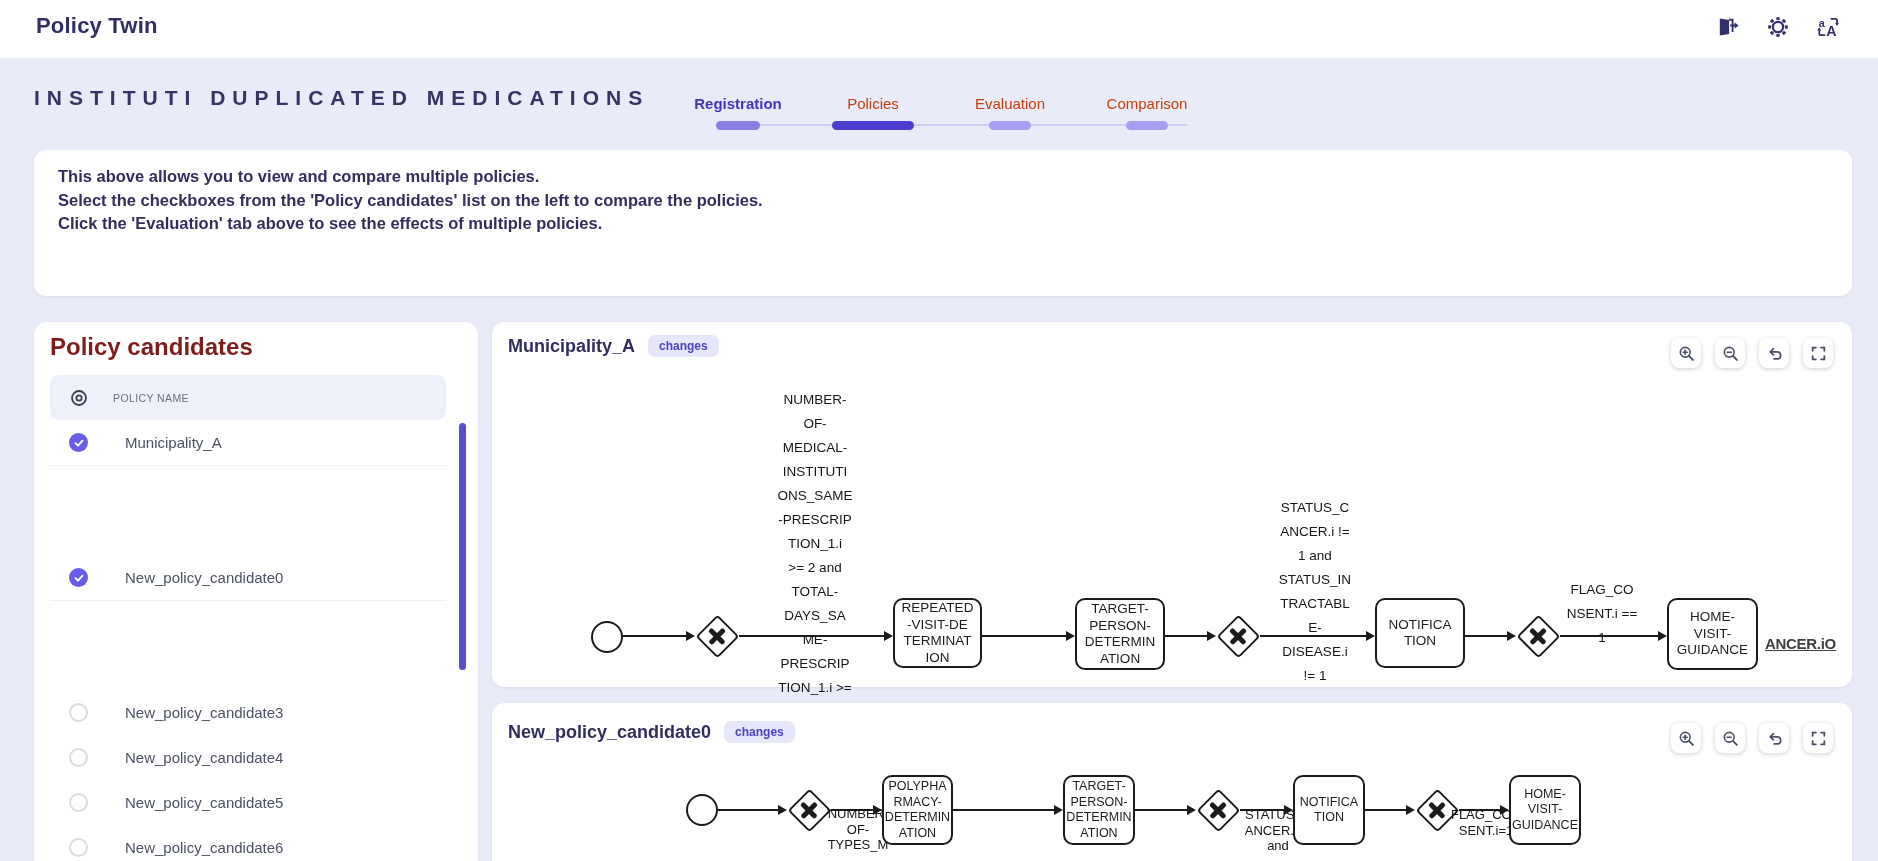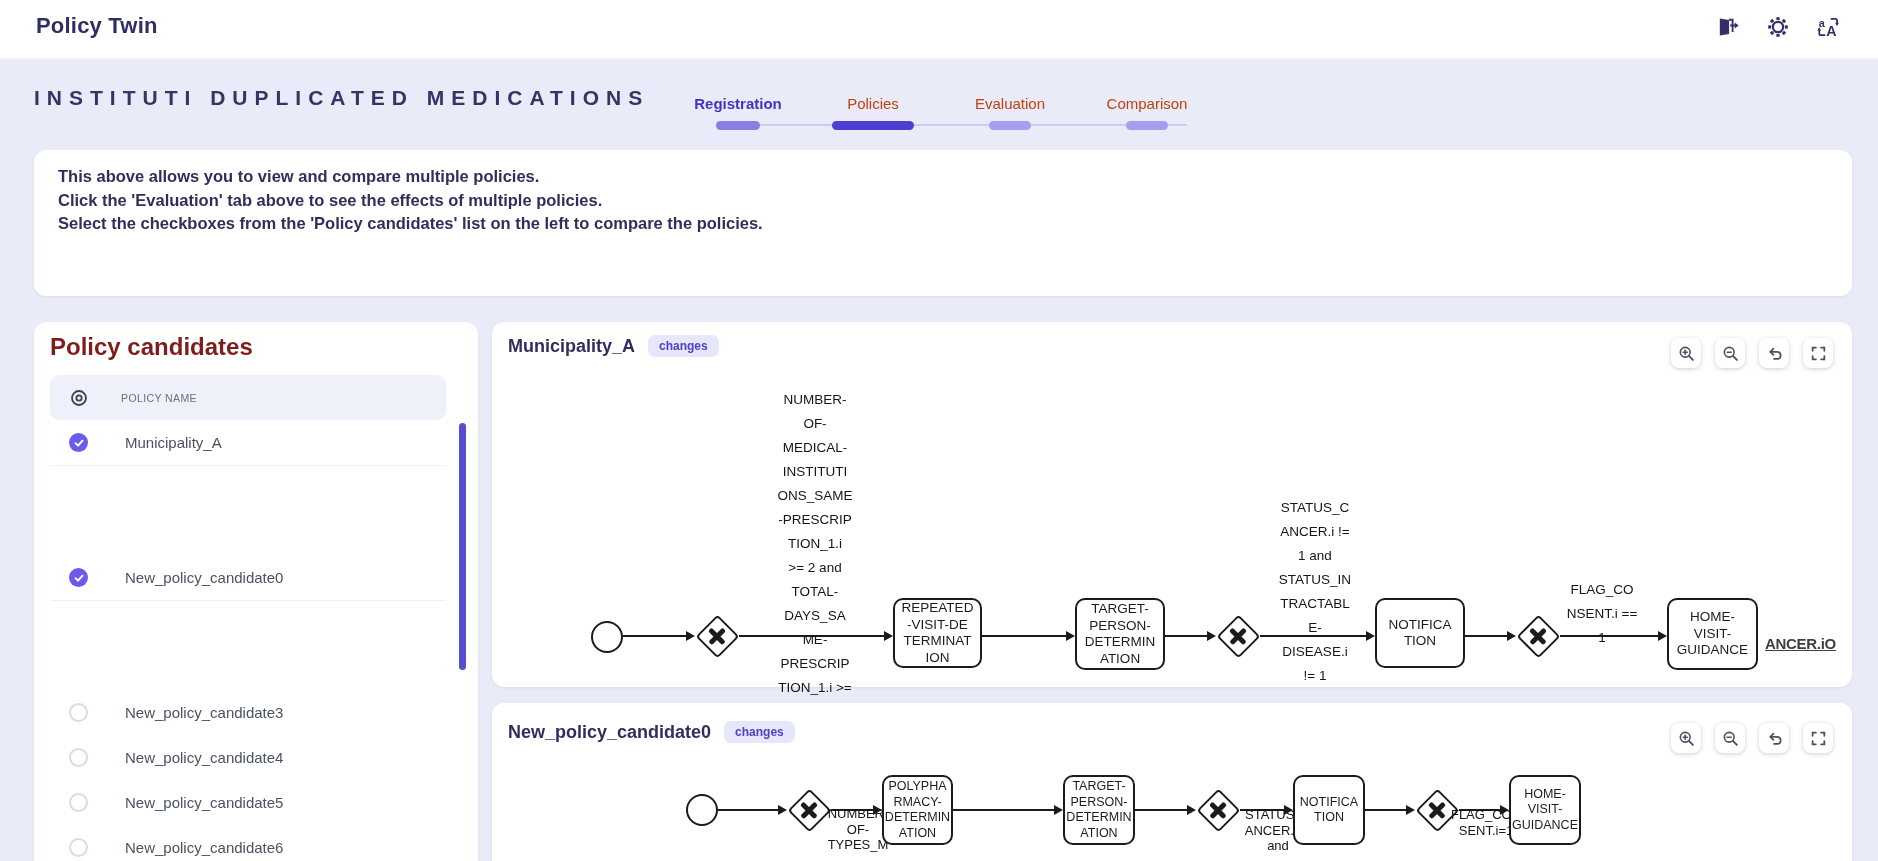--- a/index.html
+++ b/index.html
@@ -28,21 +28,21 @@
 
   .infocard{left:34px; top:150px; width:1818px; height:146px; padding:0;}
   .infoline{margin:0; padding:0 24px; font-size:16.5px; font-weight:bold; color:#312e5e; line-height:23.5px;}
   .infoline:first-child{padding-top:15px;}
 
   
   .sidebar{left:34px; top:322px; width:444px; height:560px; border-radius:12px 12px 0 0;}
   .sb-title{position:absolute; left:16px; top:11px; font-size:24px; font-weight:bold; color:#7f1d1d;}
   .lhead{position:absolute; left:16px; top:53px; width:396px; height:45px; background:#eef0fa; border-radius:9px; display:flex; align-items:center;}
   .lhead .eye{margin-left:19px; width:20px; height:20px;}
-  .lhead .cth{margin-left:32px; font-size:10.5px; letter-spacing:.4px; color:#6a7080;}
+  .lhead .cth{margin-left:24px; font-size:10.5px; letter-spacing:.4px; color:#6a7080;}
   .srow{position:absolute; left:16px; width:396px; height:45px; display:flex; align-items:center; border-bottom:1px solid #eef0f4; cursor:pointer; background:#fff;}
   .cb{margin-left:19px; width:19px; height:19px; border-radius:50%; border:2px solid #d9dce5; box-sizing:border-box; background:#fff; display:flex; align-items:center; justify-content:center;}
   .cb svg{display:none;}
   .cb.checked{border:none; background:#6b5ce7;}
   .cb.checked svg{display:block;}
   .rlabel{margin-left:37px; font-size:15px; color:#4b5263;}
   .sb-scroll{position:absolute; left:425px; top:101px; width:7px; height:247px; background:#584ed2; border-radius:4px; cursor:pointer;}
 
   
   .panel1{left:492px; top:322px; width:1360px; height:365px;}
@@ -121,22 +121,22 @@
   <div class="stepper-label" style="left:1010px">Evaluation</div>
   <div class="stepper-label" style="left:1147px">Comparison</div>
   <div class="track"></div>
   <div class="pill p0"></div>
   <div class="pill p1"></div>
   <div class="pill p2"></div>
   <div class="pill p3"></div>
 
   <div class="card infocard">
     <p class="infoline">This above allows you to view and compare multiple policies.</p>
+    <p class="infoline">Select the checkboxes from the 'Policy candidates' list on the left to compare the policies.</p>
     <p class="infoline">Click the 'Evaluation' tab above to see the effects of multiple policies.</p>
-    <p class="infoline">Select the checkboxes from the 'Policy candidates' list on the left to compare the policies.</p>
   </div>
 
   <div class="card sidebar">
     <div class="sb-title">Policy candidates</div>
     <div class="lhead">
       <svg class="eye" viewBox="0 0 20 20" fill="none" stroke="#3b3f52" stroke-width="1.8">
         <circle cx="10" cy="10" r="7"></circle>
           <circle cx="10" cy="10" r="2.7"></circle>
       </svg>
       <span class="cth">POLICY NAME</span>

